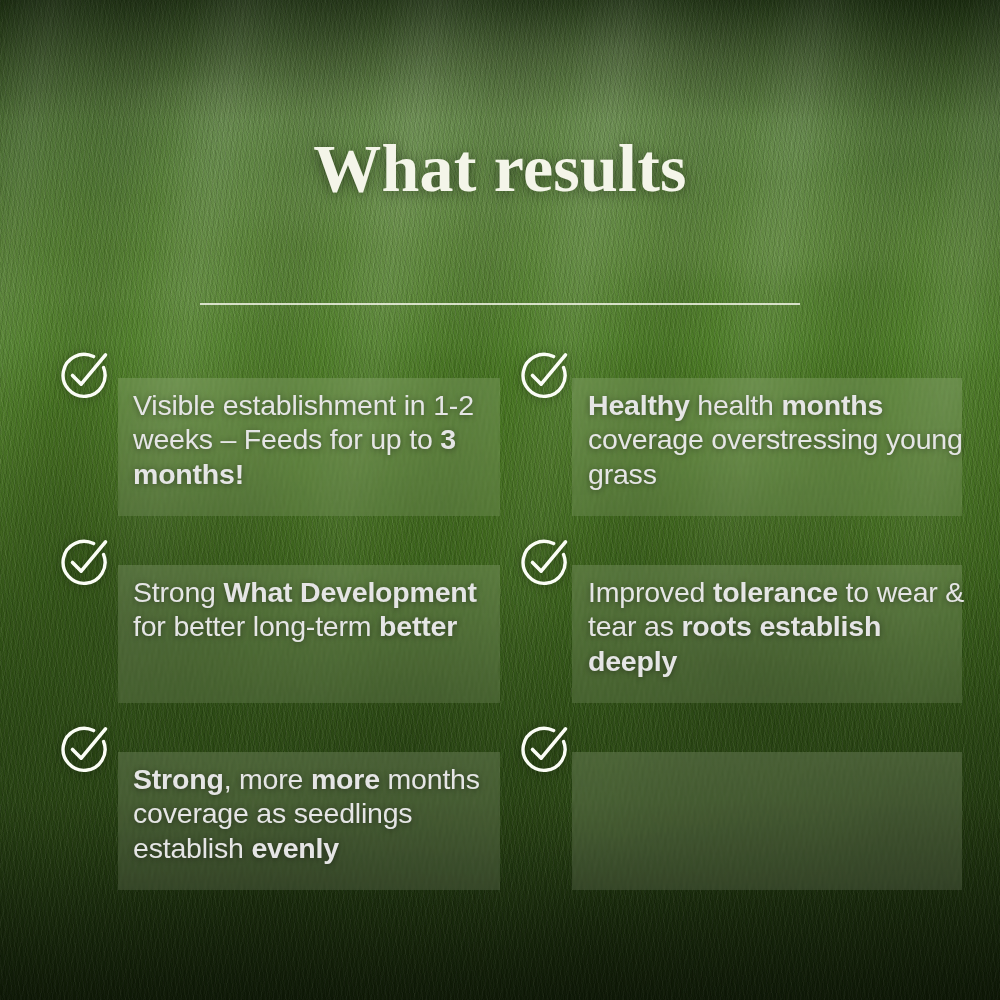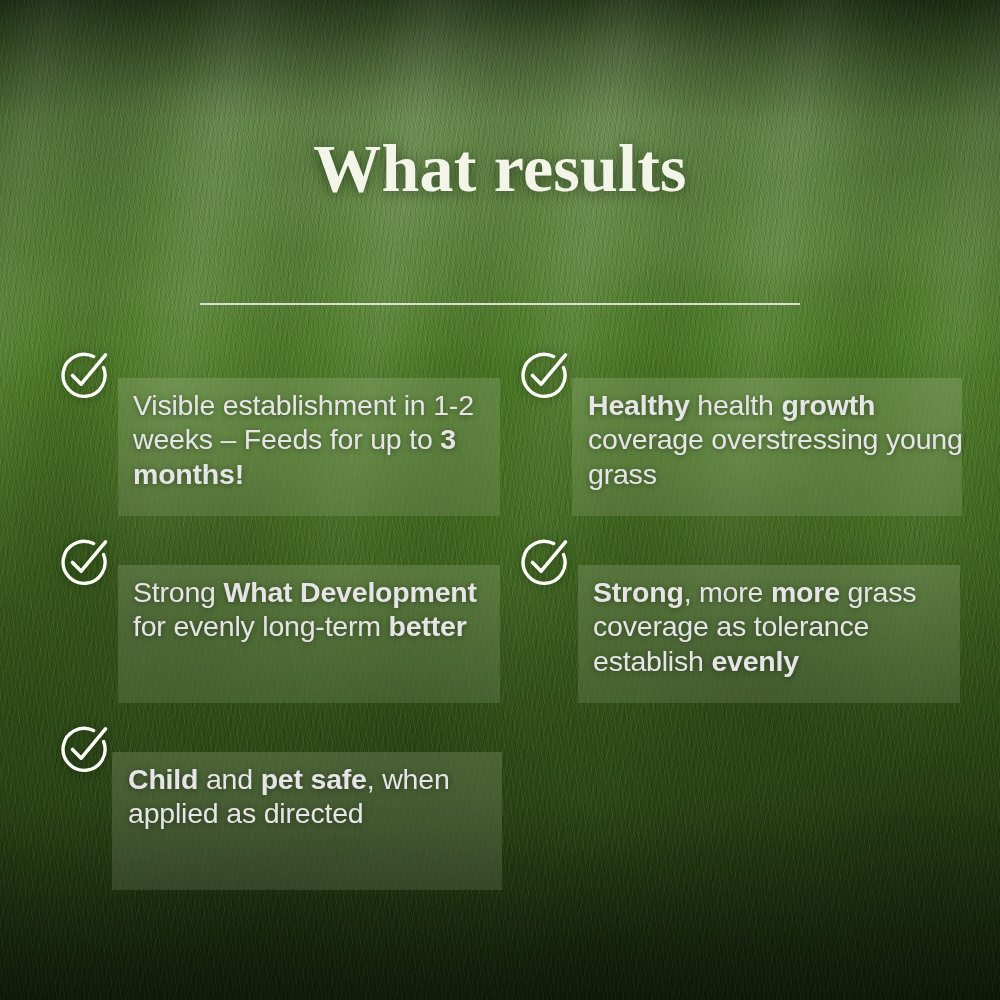--- a/index.html
+++ b/index.html
@@ -194,48 +194,57 @@
           <p class="card-text"><span>Visible establishment in 1-2 weeks – Feeds for up to </span><b>3 months!</b></p>
         </div>
         <div class="card col-r">
           <span class="check-icon">
             <svg viewBox="0 0 52 52">
               <path d="M35.6 6.6 A21 21 0 1 0 45.6 17.6" fill="none" stroke="#fbfdf6" stroke-width="3.4" stroke-linecap="round"></path>
               <path d="M14.5 25.5 L23.2 34.2 L47.5 4.8" fill="none" stroke="#fbfdf6" stroke-width="3.6" stroke-linecap="round" stroke-linejoin="round"></path>
             </svg>
           </span>
           <div class="panel"></div>
-          <p class="card-text"><b>Healthy</b><span> health </span><b>growth</b><span> coverage overstressing young grass</span></p>
+          <p class="card-text"><b>Healthy</b><span> health </span><b>months</b><span> coverage overstressing young grass</span></p>
         </div>
         <div class="card">
           <span class="check-icon">
             <svg viewBox="0 0 52 52">
               <path d="M35.6 6.6 A21 21 0 1 0 45.6 17.6" fill="none" stroke="#fbfdf6" stroke-width="3.4" stroke-linecap="round"></path>
               <path d="M14.5 25.5 L23.2 34.2 L47.5 4.8" fill="none" stroke="#fbfdf6" stroke-width="3.6" stroke-linecap="round" stroke-linejoin="round"></path>
             </svg>
           </span>
           <div class="panel"></div>
-          <p class="card-text"><span>Strong </span><b>What Development</b><span> for evenly long-term </span><b>better</b></p>
+          <p class="card-text"><span>Strong </span><b>What Development</b><span> for better long-term </span><b>better</b></p>
+        </div>
+        <div class="card col-r">
+          <span class="check-icon">
+            <svg viewBox="0 0 52 52">
+              <path d="M35.6 6.6 A21 21 0 1 0 45.6 17.6" fill="none" stroke="#fbfdf6" stroke-width="3.4" stroke-linecap="round"></path>
+              <path d="M14.5 25.5 L23.2 34.2 L47.5 4.8" fill="none" stroke="#fbfdf6" stroke-width="3.6" stroke-linecap="round" stroke-linejoin="round"></path>
+            </svg>
+          </span>
+          <div class="panel"></div>
+          <p class="card-text"><span>Improved </span><b>tolerance</b><span> to wear &amp; tear as </span><b>roots establish deeply</b></p>
         </div>
         <div class="card">
           <span class="check-icon">
             <svg viewBox="0 0 52 52">
               <path d="M35.6 6.6 A21 21 0 1 0 45.6 17.6" fill="none" stroke="#fbfdf6" stroke-width="3.4" stroke-linecap="round"></path>
               <path d="M14.5 25.5 L23.2 34.2 L47.5 4.8" fill="none" stroke="#fbfdf6" stroke-width="3.6" stroke-linecap="round" stroke-linejoin="round"></path>
             </svg>
           </span>
           <div class="panel"></div>
-          <p class="card-text"><b>Strong</b><span>, more </span><b>more</b><span> grass coverage as tolerance establish </span><b>evenly</b></p>
+          <p class="card-text"><b>Strong</b><span>, more </span><b>more</b><span> months coverage as seedlings establish </span><b>evenly</b></p>
         </div>
         <div class="card col-r">
           <span class="check-icon">
             <svg viewBox="0 0 52 52">
               <path d="M35.6 6.6 A21 21 0 1 0 45.6 17.6" fill="none" stroke="#fbfdf6" stroke-width="3.4" stroke-linecap="round"></path>
               <path d="M14.5 25.5 L23.2 34.2 L47.5 4.8" fill="none" stroke="#fbfdf6" stroke-width="3.6" stroke-linecap="round" stroke-linejoin="round"></path>
             </svg>
           </span>
           <div class="panel"></div>
-          <p class="card-text"><b>Child</b><span> and </span><b>pet safe</b><span>, when applied as directed</span></p>
         </div>
       </div>
 
   </div>
 </div>
 
 </body></html>

